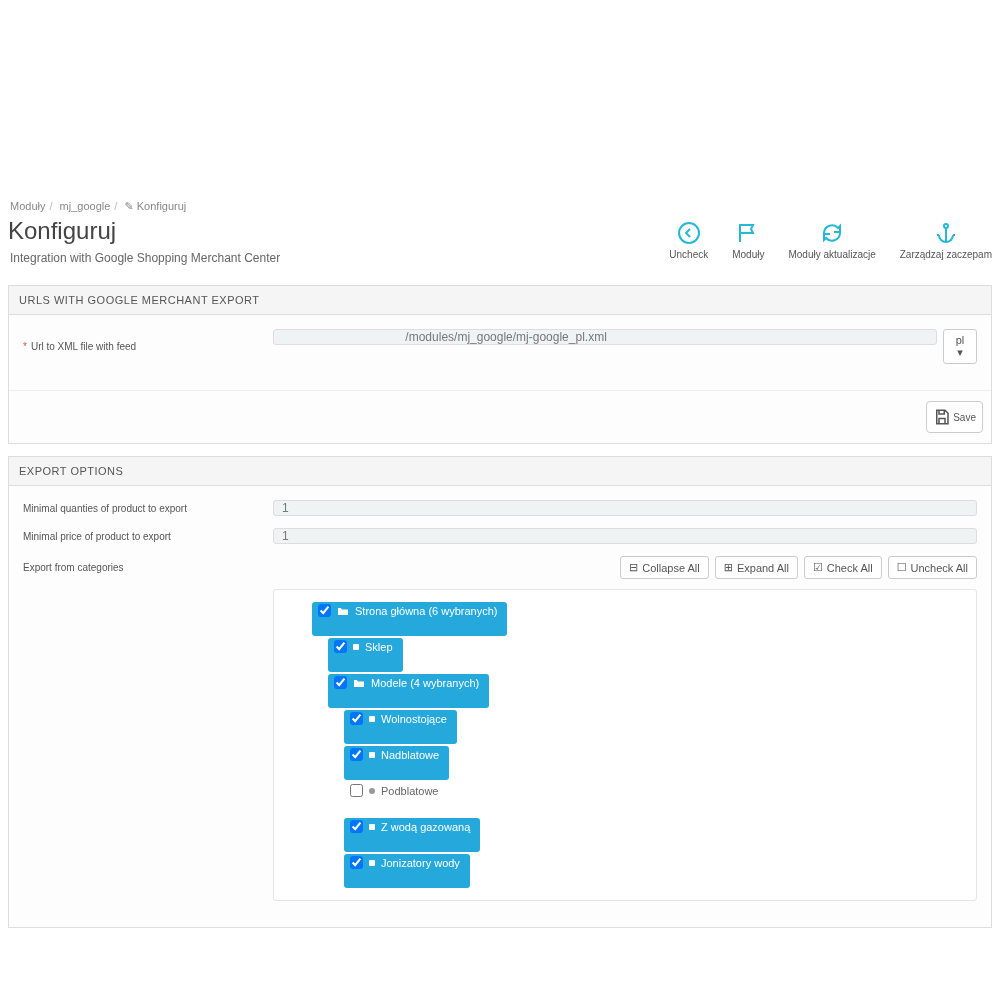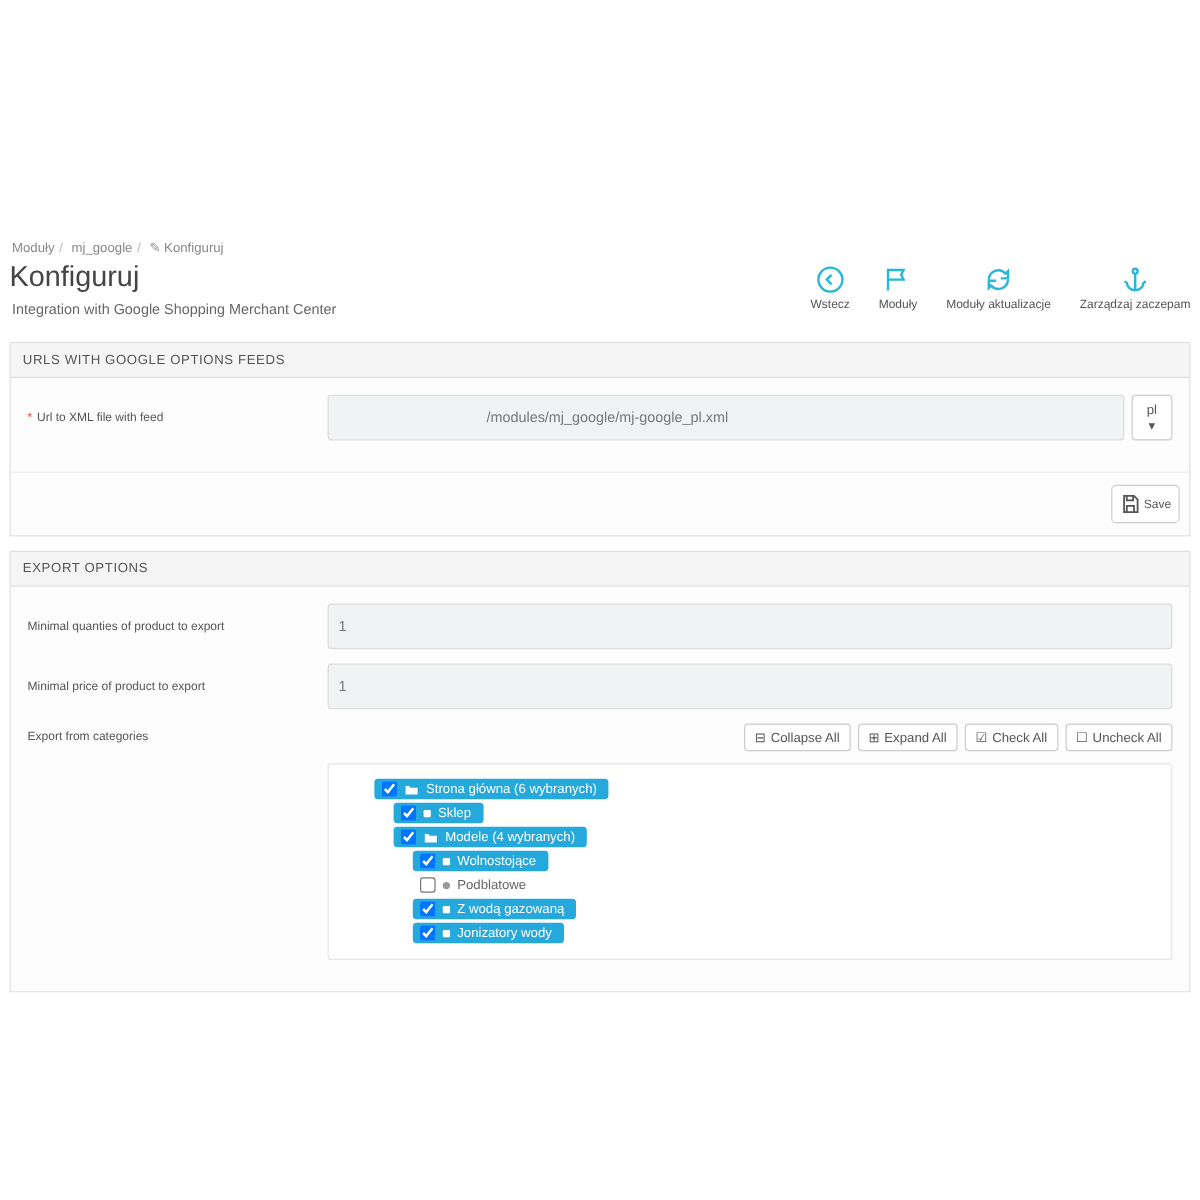--- a/index.html
+++ b/index.html
@@ -20,39 +20,39 @@
   .act svg { width:24px; height:24px; fill:none; stroke:#25b9d7; stroke-width:2; }
 
   .panel { border:1px solid #ddd; background:#fff; margin-top:12px; }
   .panel-hd { background:#f5f5f5; border-bottom:1px solid #ddd; padding:8px 10px; font-size:11px; color:#555; letter-spacing:0.5px; }
   .panel-body { padding:14px; background:#fdfdfd; }
 
   .form-row { display:flex; align-items:center; margin-bottom:12px; }
   .form-row .lbl { width:250px; text-align:left; padding-right:10px; font-size:10px; color:#555; }
   .form-row .lbl .req { color:#d9534f; margin-right:4px; }
   .form-row .ctrl { flex:1; display:flex; gap:6px; }
-  .inp { width:100%; background:#f0f3f4; border:1px solid #ddd; border-radius:3px; height:38px; padding:0 8px; color:#777; font-size:12px; }
+  .inp { width:100%; background:#f0f3f4; border:1px solid #ddd; border-radius:3px; height:16px; padding:0 8px; color:#777; font-size:12px; }
   .mini-btn { border:1px solid #ccc; background:#fff; border-radius:3px; padding:4px 8px; font-size:11px; color:#555; cursor:pointer; }
 
   .panel-ft { display:flex; justify-content:flex-end; padding:10px 8px; background:#fdfdfd; border-top:1px solid #eee; }
   .save-btn { border:1px solid #ccc; border-radius:4px; background:#fff; padding:6px 6px; display:flex; flex-direction:row; align-items:center; gap:2px; cursor:pointer; font-size:10px; color:#555; }
   .save-btn svg { width:18px; height:18px; fill:none; stroke:#555; stroke-width:2; }
 
   .switch { display:flex; }
   .switch span { display:inline-block; width:54px; height:26px; line-height:26px; text-align:center; border:1px solid #ddd; font-size:11px; }
   .switch .yes { background:#f0f0f0; color:#aaa; border-radius:3px 0 0 3px; }
   .switch .no  { background:#e08f99; color:#fff; border-radius:0 3px 3px 0; border-left:0;}
 
   .tree-toolbar { display:flex; justify-content:flex-end; gap:6px; margin-bottom:10px; }
   .tree-toolbar .mini-btn { display:flex; align-items:center; gap:4px; }
 
   .tree ul { list-style:none; margin:0; padding-left:16px; }
   .tree > ul { padding-left:28px; }
   .tree li { margin:2px 0; }
-  .node { display:inline-flex; align-items:center; gap:6px; background:#25a9dc; color:#fff; border-radius:3px; padding:2px 10px 2px 6px; font-size:11px; }
+  .node { display:inline-flex; align-items:center; gap:6px; background:#25a9dc; color:#fff; border-radius:3px; padding:2px 10px 19px 6px; font-size:11px; }
   .node.plain { background:transparent; color:#666; }
   .node input[type=checkbox] { margin:0; }
   .node .dot { width:6px; height:6px; background:#fff; border-radius:1px; display:inline-block; }
   .node.plain .dot { background:#999; border-radius:50%; }
   .node .folder { width:12px; height:10px; display:inline-block; }
   .node .folder svg { width:12px; height:10px; fill:#fff; }
 
   .tree-wrap { border:1px solid #e5e5e5; border-radius:3px; padding:10px; background:#fff; }
 </style>
 </head>
@@ -70,21 +70,21 @@
     <div class="title-block">
       <h1>Konfiguruj</h1>
       <div class="sub">Integration with Google Shopping Merchant Center</div>
     </div>
     <div class="actions">
       <div class="act">
         <svg viewBox="0 0 24 24">
             <circle cx="12" cy="12" r="10"></circle>
             <path d="M13 8l-4 4 4 4"></path>
           </svg>
-        <span class="lbl">Wstecz</span>
+        <span class="lbl">Uncheck</span>
       </div>
       <div class="act">
         <svg viewBox="0 0 24 24">
             <path d="M4 21V4h13l-2 4 2 4H4"></path>
           </svg>
         <span class="lbl">Moduły</span>
       </div>
       <div class="act">
         <svg viewBox="0 0 24 24">
             <path d="M4 12a8 8 0 0 1 14-5l2-2v6h-6"></path>
@@ -96,21 +96,21 @@
         <svg viewBox="0 0 24 24">
             <circle cx="12" cy="5" r="2"></circle>
             <path d="M12 7v14M5 14a7 7 0 0 0 14 0M5 14H3m18 0h-2"></path>
           </svg>
         <span class="lbl">Zarządzaj zaczepam</span>
       </div>
     </div>
   </div>
 
   <div class="panel">
-    <div class="panel-hd">URLS WITH GOOGLE OPTIONS FEEDS</div>
+    <div class="panel-hd">URLS WITH GOOGLE MERCHANT EXPORT</div>
     <div class="panel-body">
       <div class="form-row">
         <div class="lbl"><span class="req">*</span><span>Url to XML file with feed</span></div>
         <div class="ctrl">
           <input class="inp" value="                                     /modules/mj_google/mj-google_pl.xml" style="">
           <button class="mini-btn">pl ▾</button>
         </div>
       </div>
     </div>
     <div class="panel-ft">
@@ -177,20 +177,25 @@
                               <path d="M2 4h6l2 3h12v11H2z"></path>
                             </svg></span>
                           <span>Modele (4 wybranych)</span>
                         </span>
                     <ul>
                       <li><span class="node">
                               <input type="checkbox" checked="" style="">
                               <span class="dot"></span>
                               <span>Wolnostojące</span>
                             </span></li>
+                      <li><span class="node">
+                              <input type="checkbox" checked="" style="">
+                              <span class="dot"></span>
+                              <span>Nadblatowe</span>
+                            </span></li>
                       <li><span class="node plain">
                               <input type="checkbox" style="">
                               <span class="dot"></span>
                               <span>Podblatowe</span>
                             </span></li>
                       <li><span class="node">
                               <input type="checkbox" checked="" style="">
                               <span class="dot"></span>
                               <span>Z wodą gazowaną</span>
                             </span></li>

